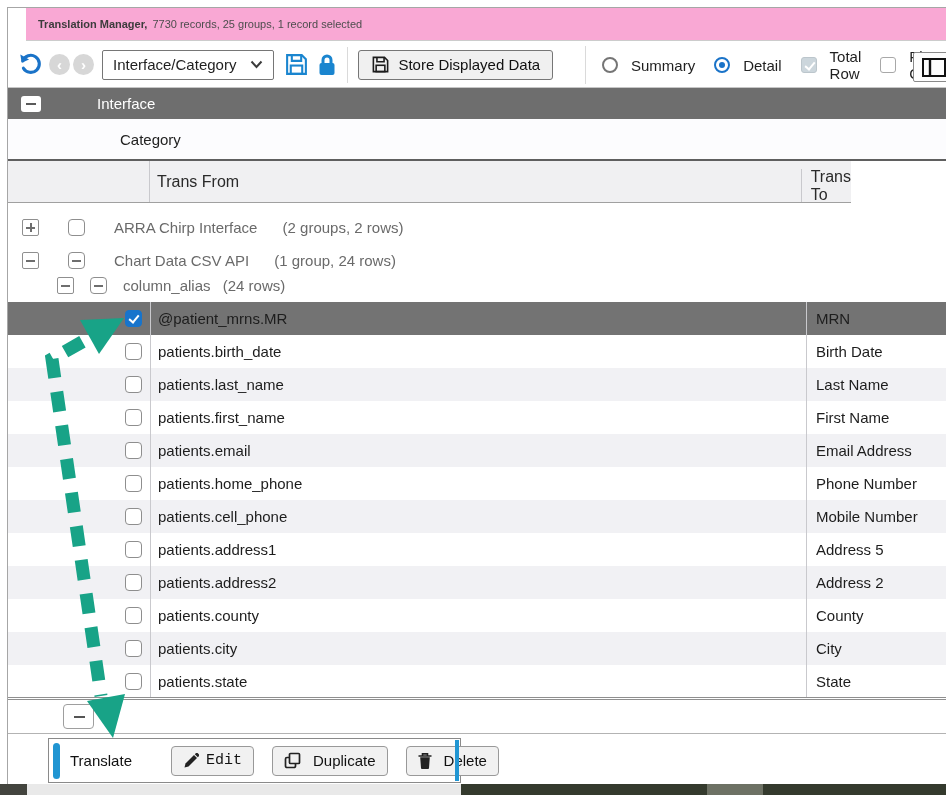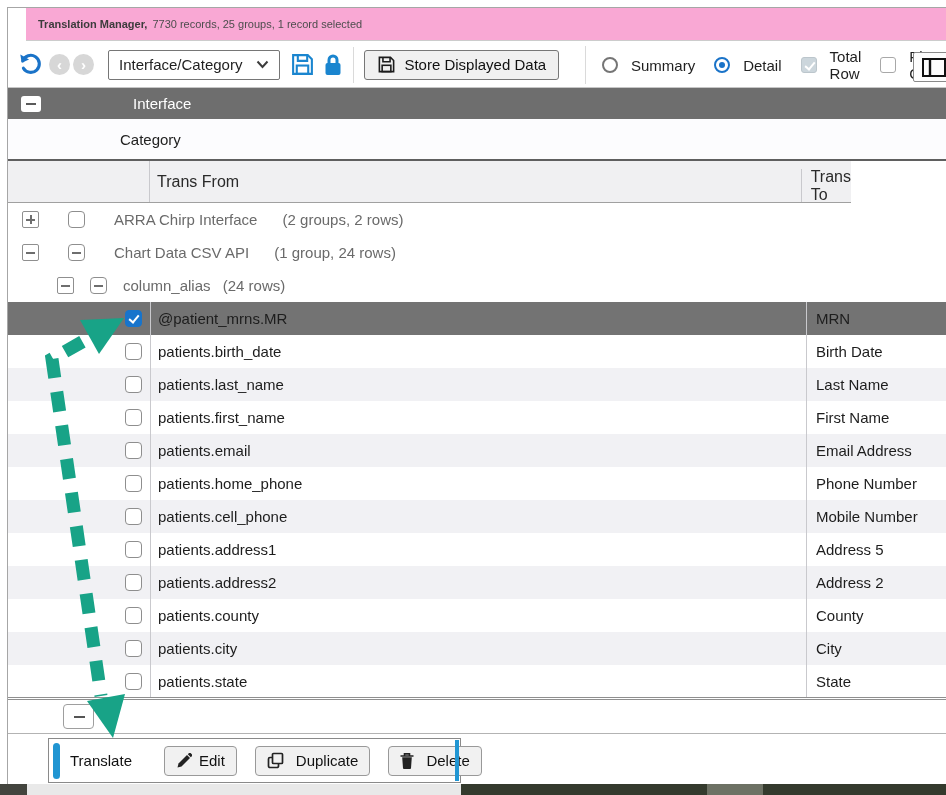--- a/index.html
+++ b/index.html
@@ -19,21 +19,21 @@
   .title-bar b { color:#3c3c3c; margin-right:5px; }
 
   
   .toolbar { left:8px; top:42px; width:938px; height:46px; background:#fff;
     border-bottom:1px solid #c6c6c6; display:flex; align-items:center; padding-left:10px; }
   .navbtn { width:21px; height:21px; border-radius:50%; background:#d7d7d7; color:#fff;
     font-size:15px; font-weight:bold; display:flex; align-items:center; justify-content:center;
     line-height:1; }
   .dropdown { height:30px; border:1px solid #767676; border-radius:2px; background:#fff;
     display:flex; align-items:center; padding:0 10px; font-size:15px; color:#1f1f1f;
-    margin-left:14px; gap:14px; }
+    margin-left:8px; gap:14px; }
   .vsep { width:1px; height:36px; background:#dadada; margin:0 10px; }
   .store-btn { height:30px; border:1px solid #767676; border-radius:3px; background:#f0f0f0;
     display:flex; align-items:center; gap:8px; padding:0 12px; font-size:15px; color:#111; }
   .tb-right { position:absolute; left:577px; top:4px; height:38px; display:flex;
     align-items:center; gap:13px; padding-left:16px; font-size:15px; color:#1f1f1f; }
   .radio { width:16px; height:16px; border-radius:50%; border:2px solid #757575;
     background:#fff; position:relative; flex:none; }
   .radio.on { border-color:#1a73c8; }
   .radio.on::after { content:""; position:absolute; left:3px; top:3px; width:6px; height:6px;
     border-radius:50%; background:#1a73c8; }
@@ -47,38 +47,38 @@
     border:1px solid #8a8a8a; border-radius:2px; background:#fdfdfd; display:flex;
     align-items:center; justify-content:flex-start; padding-left:8px; }
 
   
   .interface-bar { left:8px; top:88px; width:938px; height:31px; background:#6e6e6e;
     display:flex; align-items:center; color:#fff; font-size:15px; }
   .collapse-all { width:20px; height:16px; background:#fff; border-radius:3px; margin-left:13px;
     position:relative; }
   .collapse-all::after { content:""; position:absolute; left:5px; top:7px; width:10px; height:2px;
     background:#5a5a5a; }
-  .interface-bar .htext { margin-left:92px; }
+  .interface-bar .htext { margin-left:56px; }
   .category-row { left:8px; top:119px; width:938px; height:42px; background:#fcfcfe;
     border-bottom:2px solid #5f5f5f; display:flex; align-items:center; font-size:15px; color:#222; }
   .category-row .htext { margin-left:112px; }
   .colhead-row { left:8px; top:161px; width:843px; height:42px; background:#f0f0f2;
     border-bottom:1px solid #a0a0a0; display:flex; font-size:16px; color:#2a2a2a; }
   .colhead-row .ch0 { width:142px; }
   .colhead-row .ch1 { width:656px; border-left:1px solid #c9c9cd; display:flex;
     align-items:center; padding-left:7px; }
   .colhead-row .ch2 { flex:1; border-left:1px solid #c9c9cd; display:flex;
     align-items:center; padding-left:9px;margin-top:8px; }
 
   
   .rows { left:8px; top:203px; width:938px; height:494px; overflow:hidden; background:#fff; }
   .grow { height:33px; display:flex; align-items:center; font-size:15px; background:#fff; }
   .grow.alt { background:#f1f1f4; }
   .grow.sel { background:#737373; }
-  .grow.lvl1 { padding-left:14px; gap:29px; }
+  .grow.lvl1 { padding-left:14px; gap:29px;align-items:flex-end; }
   .grow.lvl2 { padding-left:49px; gap:16px; }
   .glabel, .gcount { color:#6a6a6a; }
   .gcount { margin-left:-8px; }
   .c0 { width:142px; height:100%; display:flex; align-items:center; }
   .c0 .cb { margin-left:117px; }
   .c1 { width:656px; height:100%; border-left:1px solid #c9c9cd; display:flex;
     align-items:center; padding-left:7px; color:#1d1d1d; }
   .c2 { flex:1; height:100%; border-left:1px solid #c9c9cd; display:flex;
     align-items:center; padding-left:9px; color:#1d1d1d; }
 
@@ -325,21 +325,21 @@
   </div>
 
 <div class="abs bottom-panel">
   <div class="bp-line1"></div>
   <div class="bp-line2"></div>
   <div class="bp-collapse"></div>
   <div class="bp-divider"></div>
   <div class="translate-panel">
     <span class="tp-pill"></span>
     <span class="tp-label">Translate</span>
-    <button class="tp-btn" style="margin-left:12px;">
+    <button class="tp-btn" style="margin-left:19px;font-family:Liberation Mono, monospace;">
       <span style="display:flex;">
         <svg width="16" height="16" viewBox="0 0 16 16">
           <path d="M1.5 14.5 l1-4 L11 2 l3 3 -8.5 8.5 Z" fill="#222"></path>
           <path d="M11.8 1.2 l3 3 1-1 a1.4 1.4 0 0 0 0-2 l-1-1 a1.4 1.4 0 0 0-2 0 Z" fill="#222"></path>
         </svg>
       </span>
       <span>Edit</span>
     </button>
     <button class="tp-btn">
       <span style="display:flex;">

